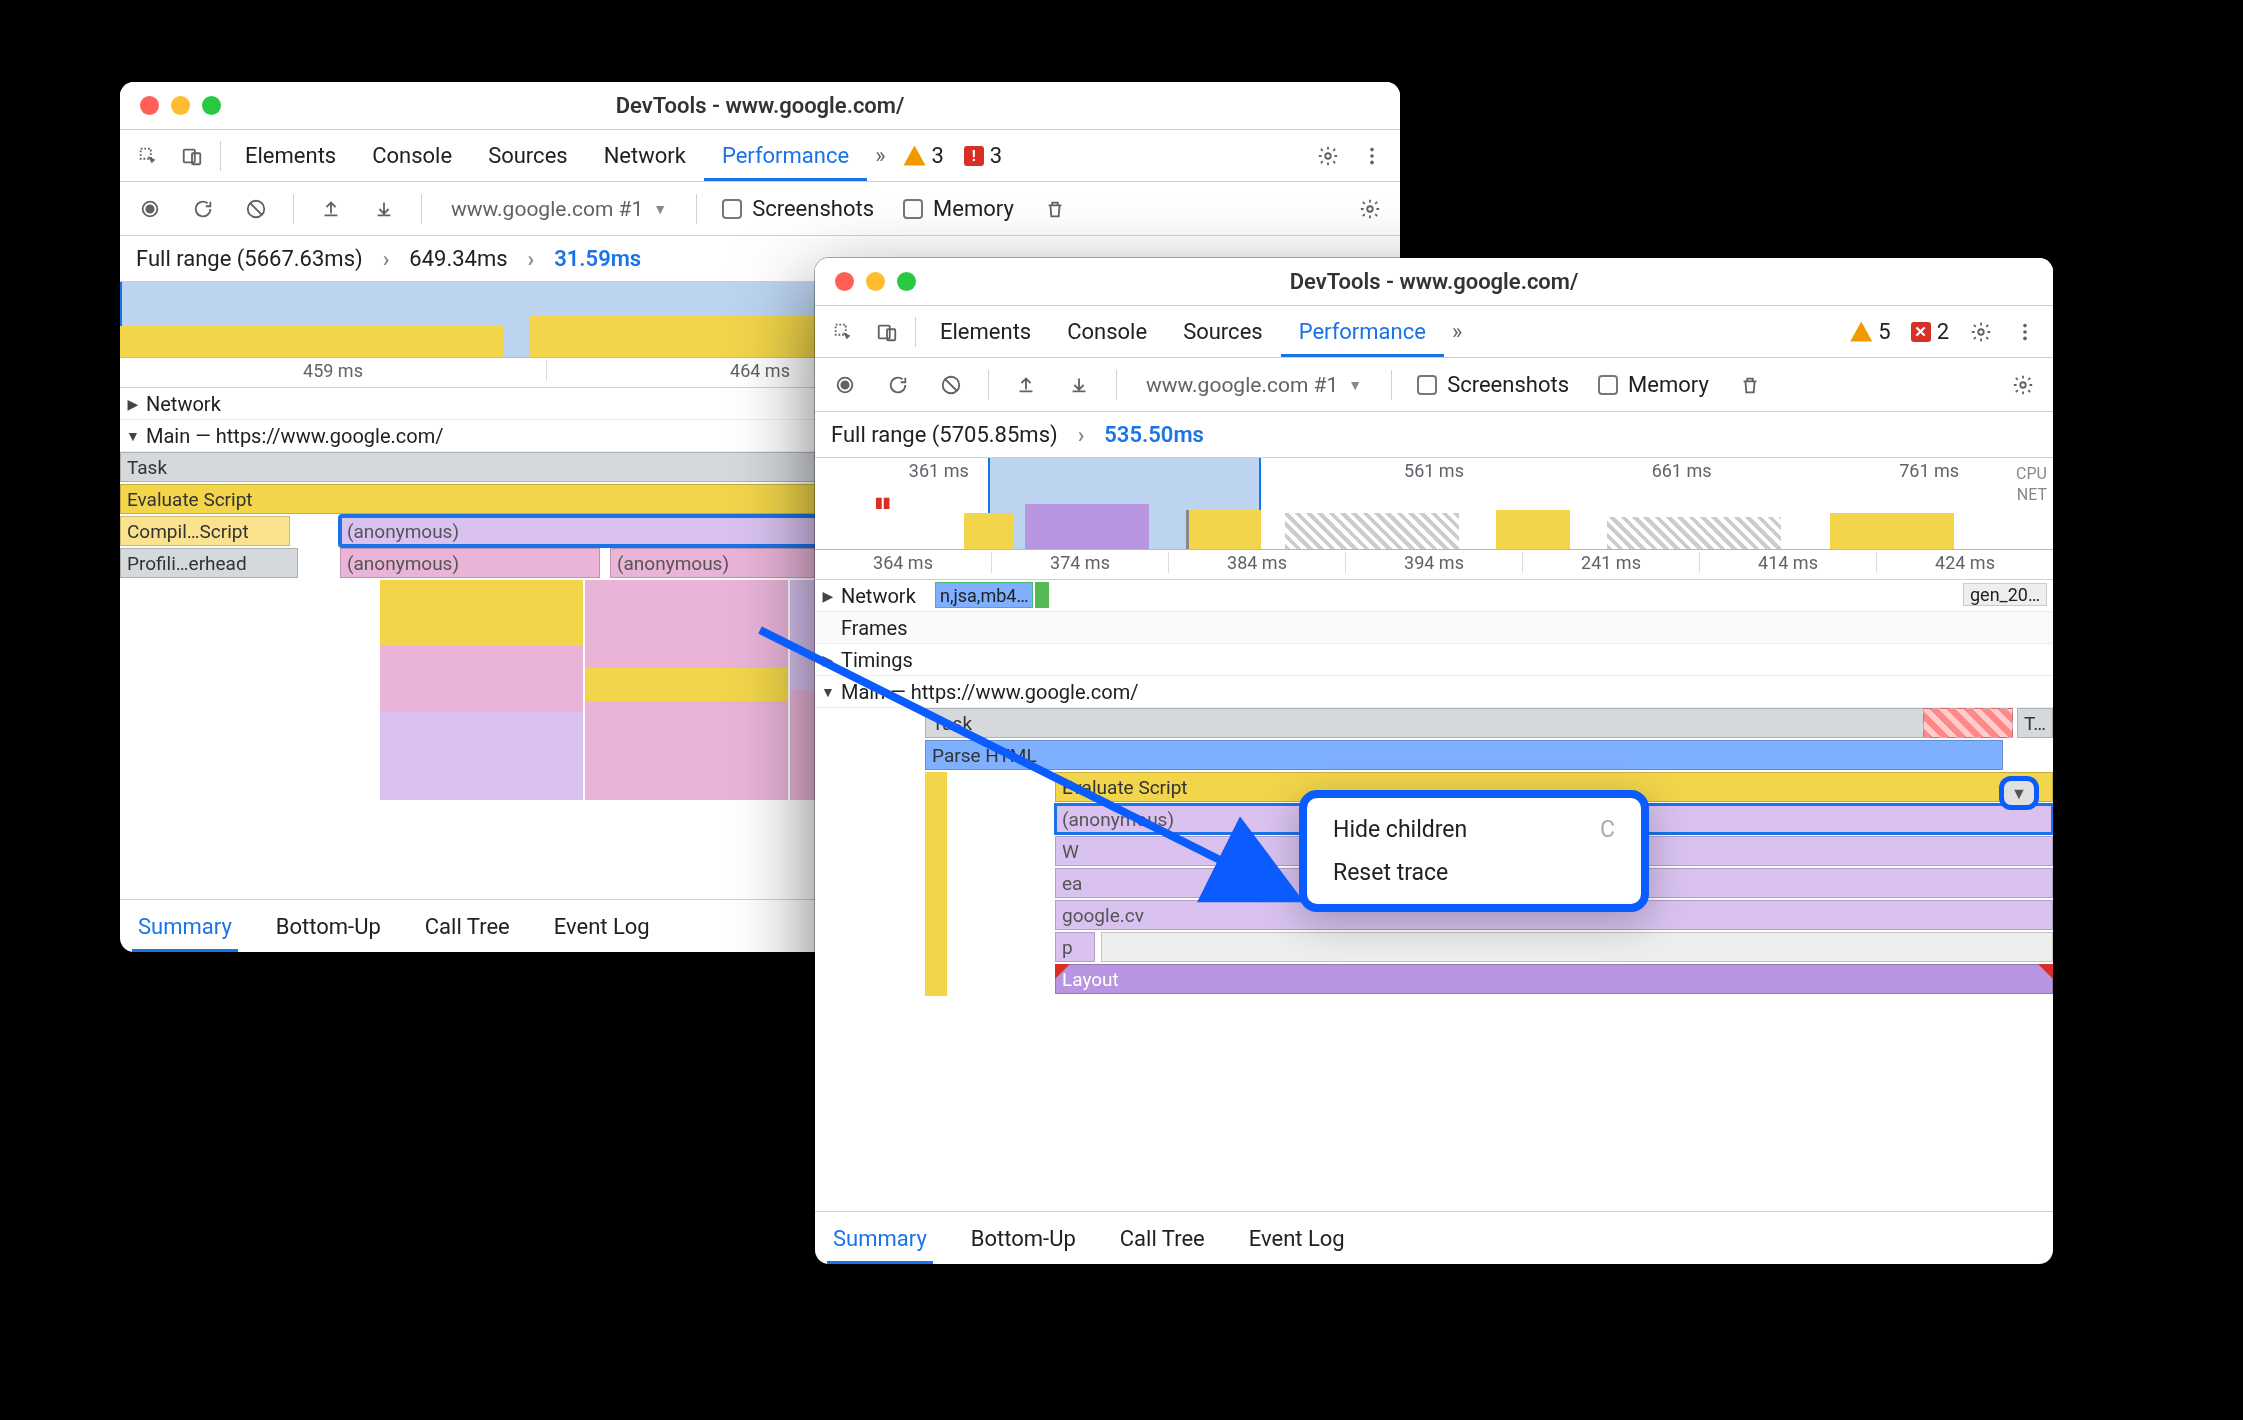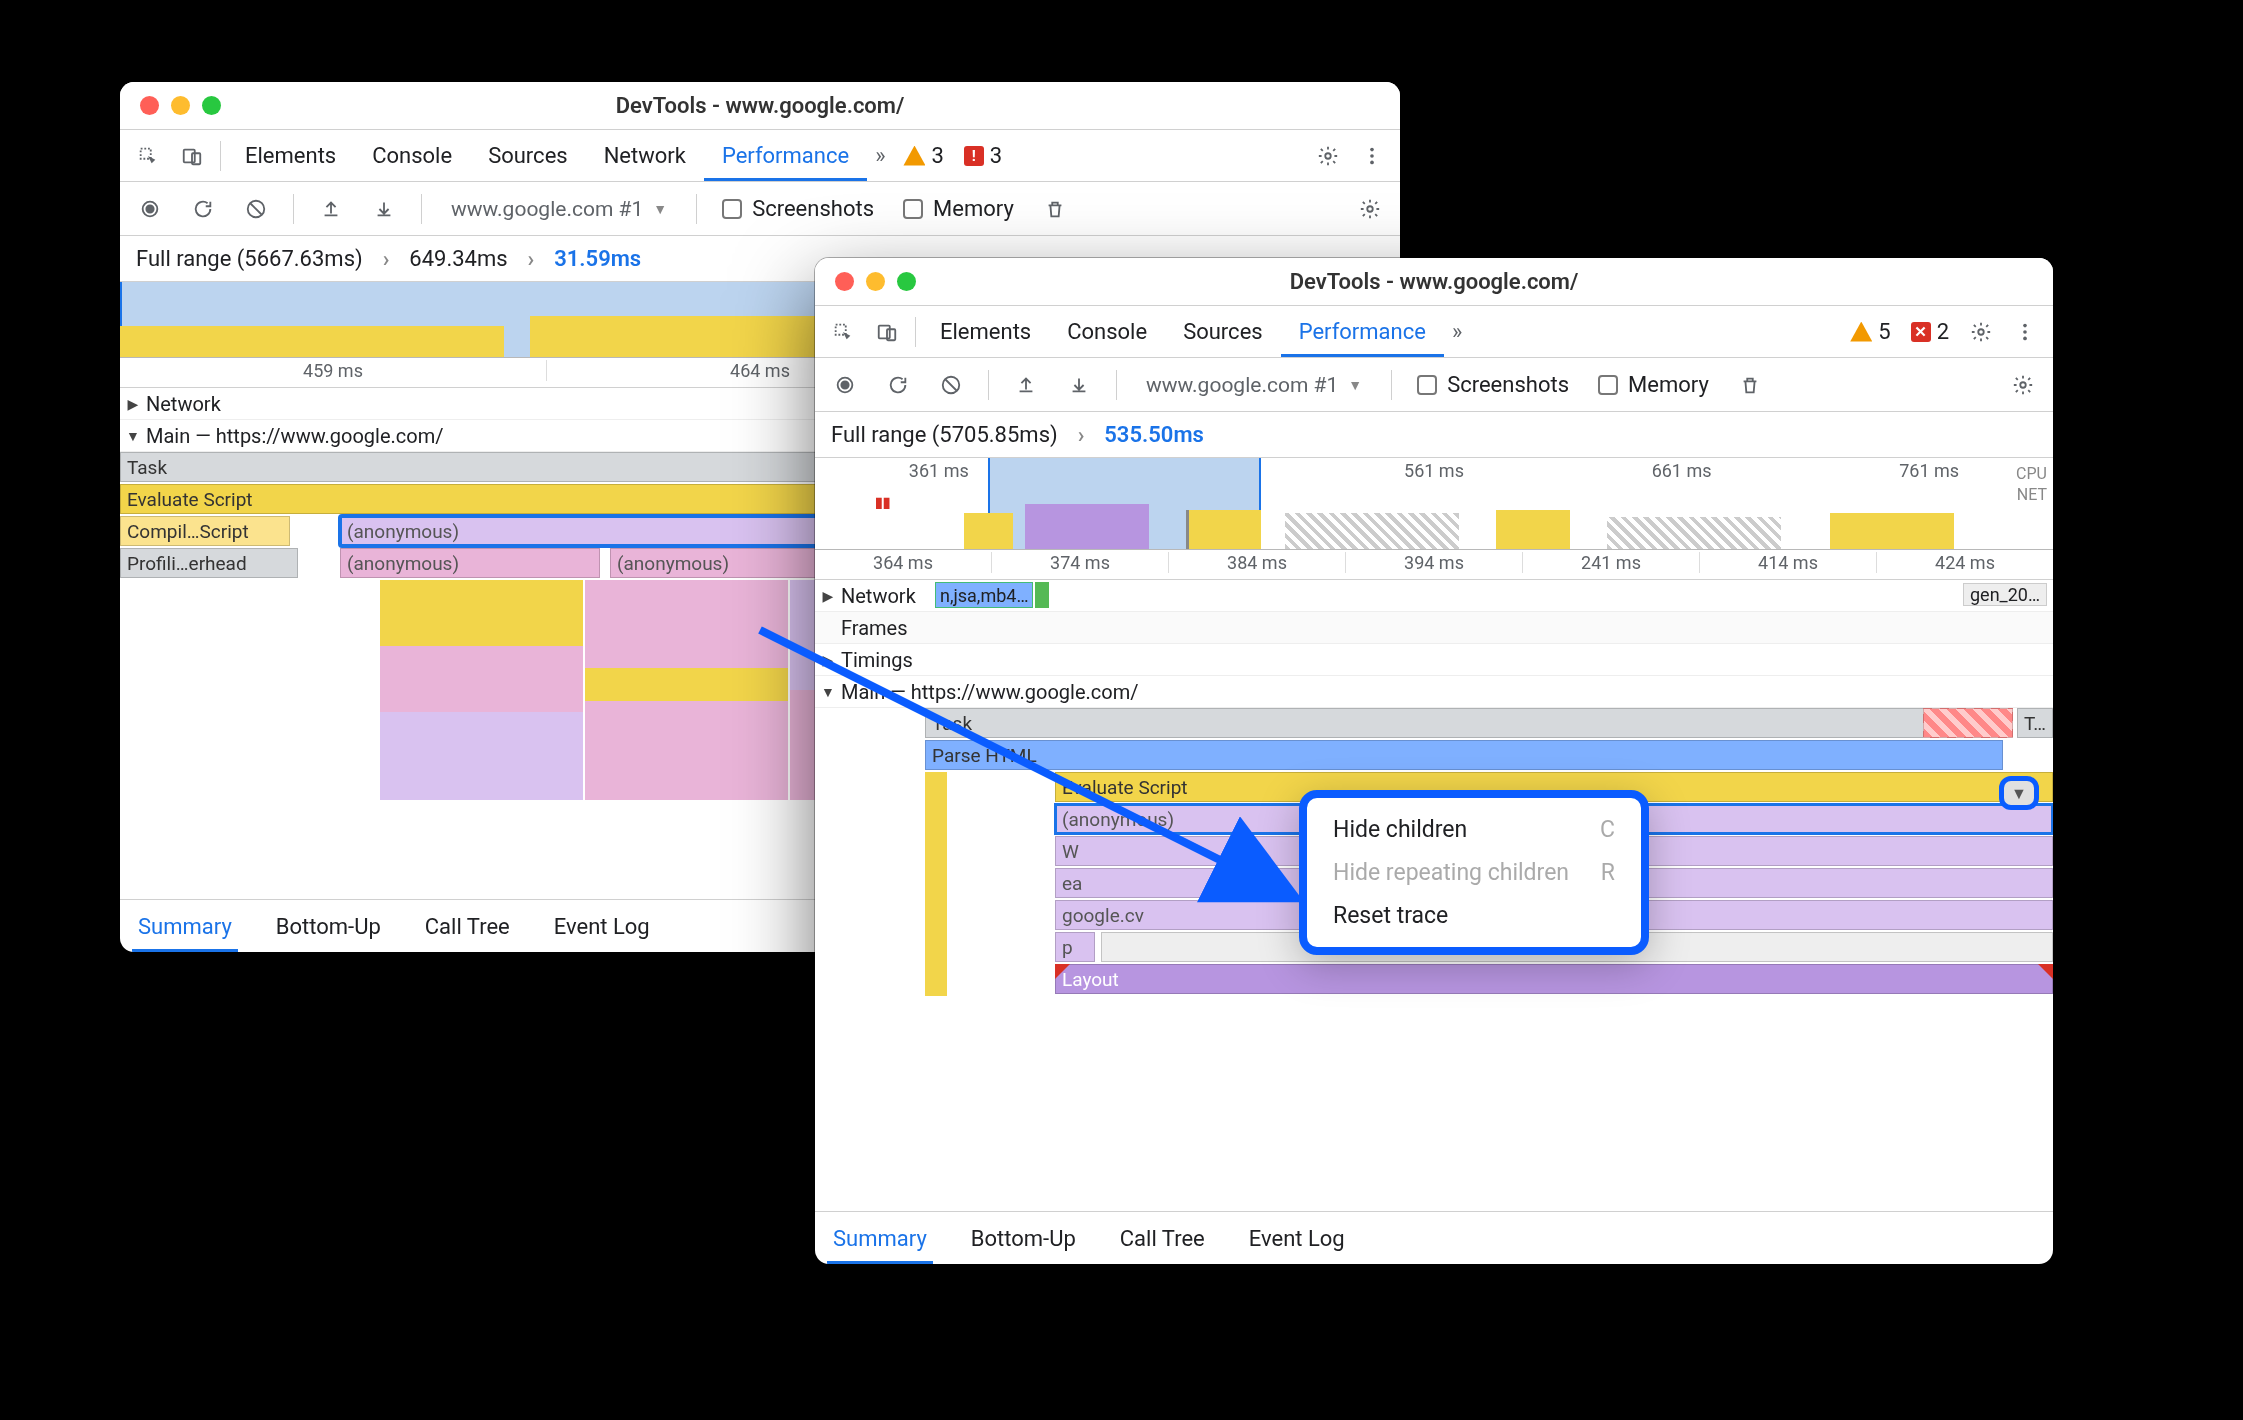--- a/index.html
+++ b/index.html
@@ -523,24 +523,20 @@
       </div>
     </div>
 
     <div class="caret-box" style="right:14px;top:196px;">▼</div>
 
     <div class="ctx-menu" style="left:484px;top:210px;">
       <div class="ctx-item">
         <span>Hide children</span>
         <span class="k">C</span>
       </div>
-      <div class="ctx-item disabled">
-        <span>Hide repeating children</span>
-        <span class="k">R</span>
-      </div>
       <div class="ctx-item">
         <span>Reset trace</span>
         <span class="k"></span>
       </div>
     </div>
   </div>
 
   <div class="footer">
     <span class="ftab active">Summary</span>
     <span class="ftab">Bottom-Up</span>

